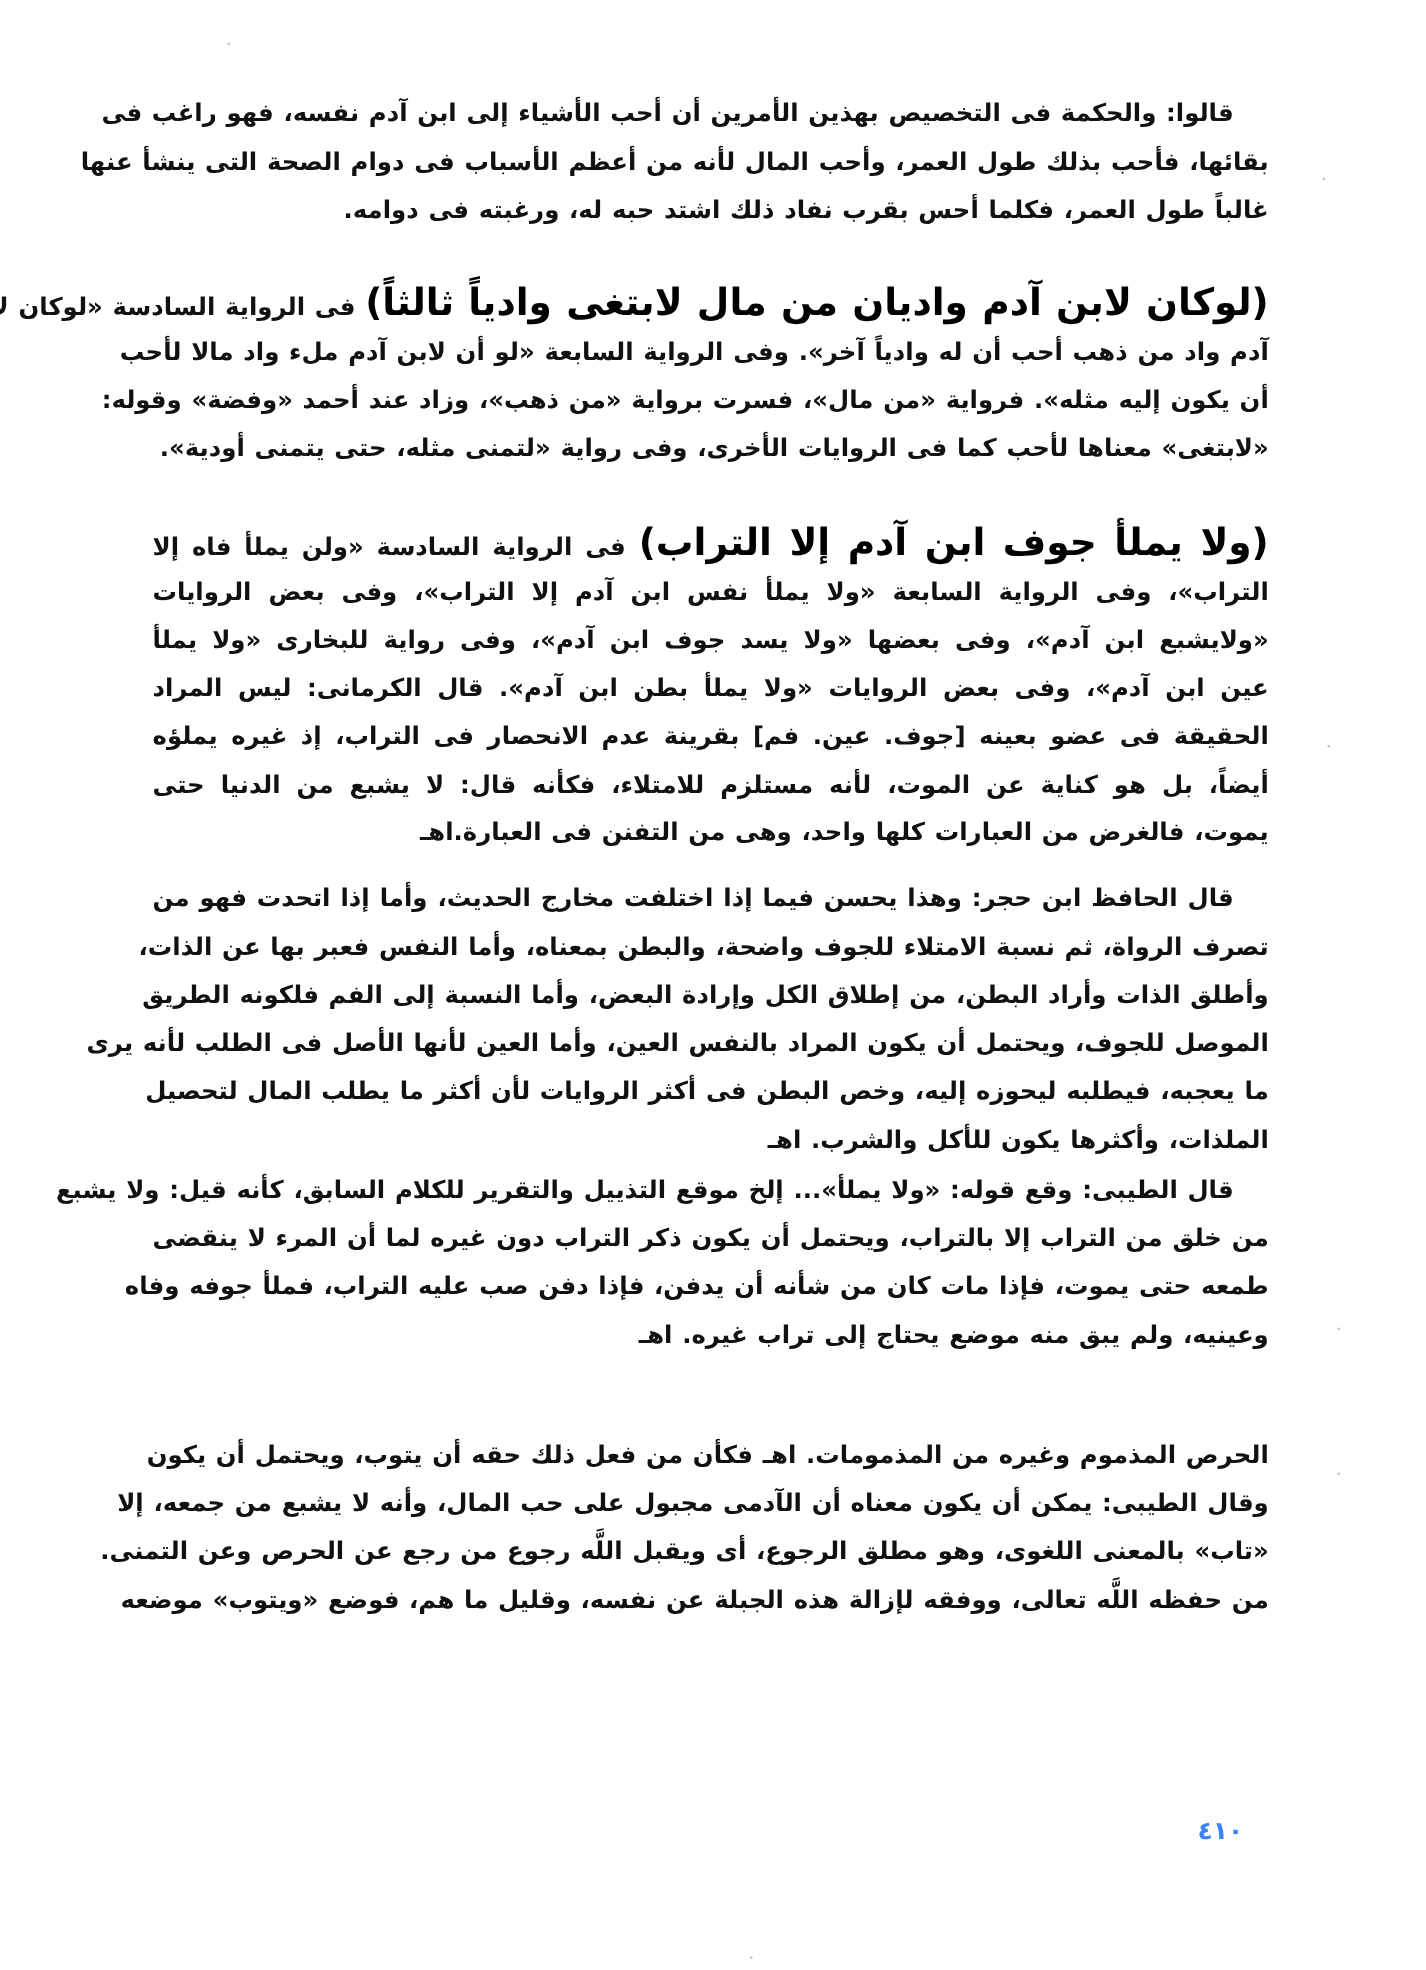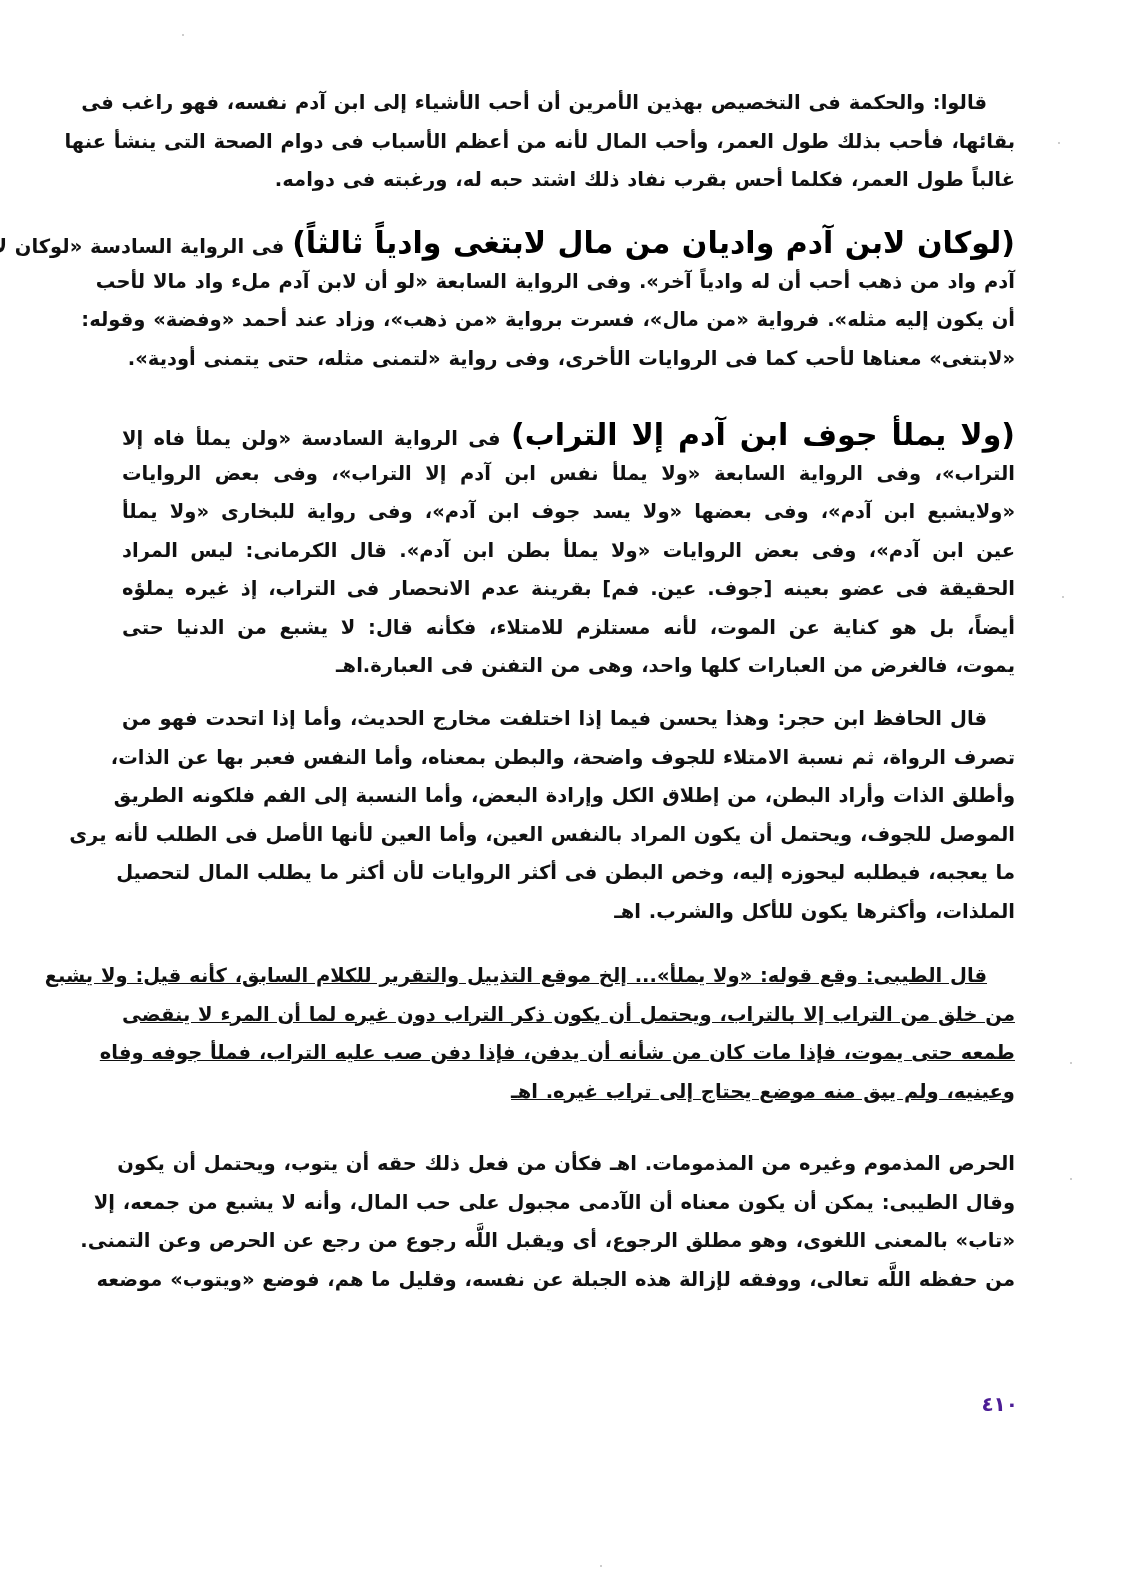--- a/index.html
+++ b/index.html
@@ -45,37 +45,37 @@
       text-align-last: right;
     }
     .line.indent {
       padding-right: 28px;
     }
     .heading-line .lemma {
       font-size: 30px;
       font-weight: bold;
       color: #000;
     }
-    #para-1 { top: 84px; }
+    #para-1 { top: 72px; }
     #para-2 { top: 224px; }
     #para-3 { top: 416px; }
     #para-4 { top: 700px; }
-    #para-5 { top: 957px; text-decoration: underline; }
+    #para-5 { top: 933px; }
     #para-6 { top: 1145px; }
 
     .page-number {
       position: absolute;
       left: 958px;
-      top: 1392px;
+      top: 1452px;
       width: 60px;
-      text-align: right;
+      text-align: left;
       direction: rtl;
       font-size: 20px;
       font-weight: bold;
-      color: #4c1d95;
+      color: #3b82f6;
     }
     .speck {
       position: absolute;
       width: 2px;
       height: 2px;
       background: #bdbdbd;
       border-radius: 1px;
     }
   </style>
 </head>

